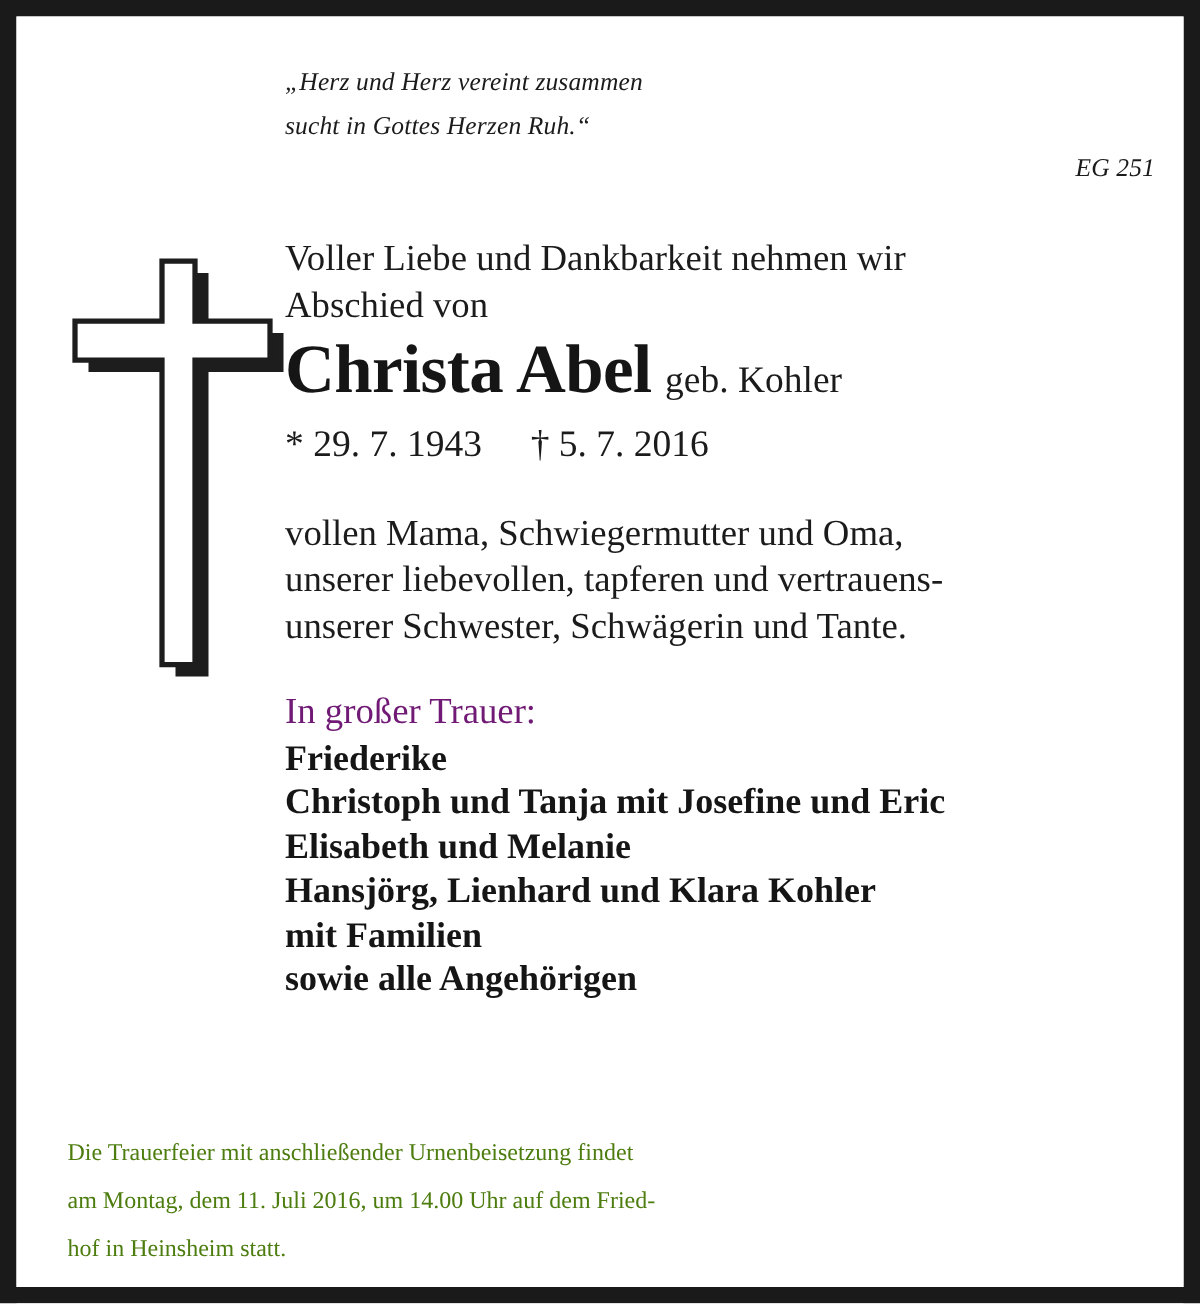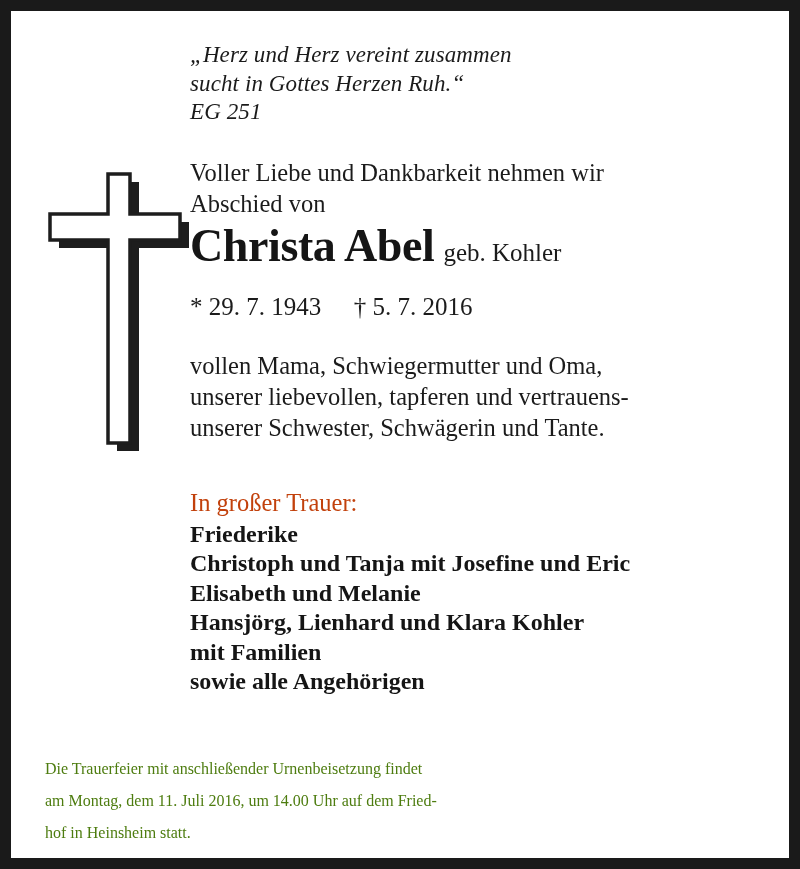--- a/index.html
+++ b/index.html
@@ -52,27 +52,28 @@
   
   .col {
     position: absolute;
     left: 179px;
     top: 30px;
     width: 580px;
   }
 
   .quote {
     font-style: italic;
-    font-size: 23px;
+    font-size: 17px;
     line-height: 28.5px;
     color: #1b1b1b;
     letter-spacing: 0.1px;
   }
   .quote .ref {
     display: block;
+    text-align: right;
   }
 
   .lead {
     margin-top: 30px;
     font-size: 24.5px;
     line-height: 31px;
     color: #1b1b1b;
   }
 
   .name-line {
@@ -85,39 +86,39 @@
     color: #151515;
   }
   .name-nee {
     font-size: 25px;
     font-weight: normal;
     color: #1b1b1b;
     padding-left: 9px;
   }
 
   .dates {
-    margin-top: 21px;
+    margin-top: 11px;
     font-size: 25px;
     color: #1b1b1b;
     white-space: nowrap;
   }
   .dates .gap { display: inline-block; width: 20px; }
 
   .relations {
     margin-top: 29px;
     font-size: 24.5px;
     line-height: 31px;
     color: #1b1b1b;
   }
 
   .mourning-head {
-    margin-top: 44px;
+    margin-top: 26px;
     font-size: 24.5px;
     line-height: 31px;
-    color: #c2410c;
+    color: #701a75;
   }
   .family {
     margin-top: 2px;
     font-size: 24px;
     font-weight: bold;
     line-height: 29.5px;
     color: #151515;
   }
 
   .service {

